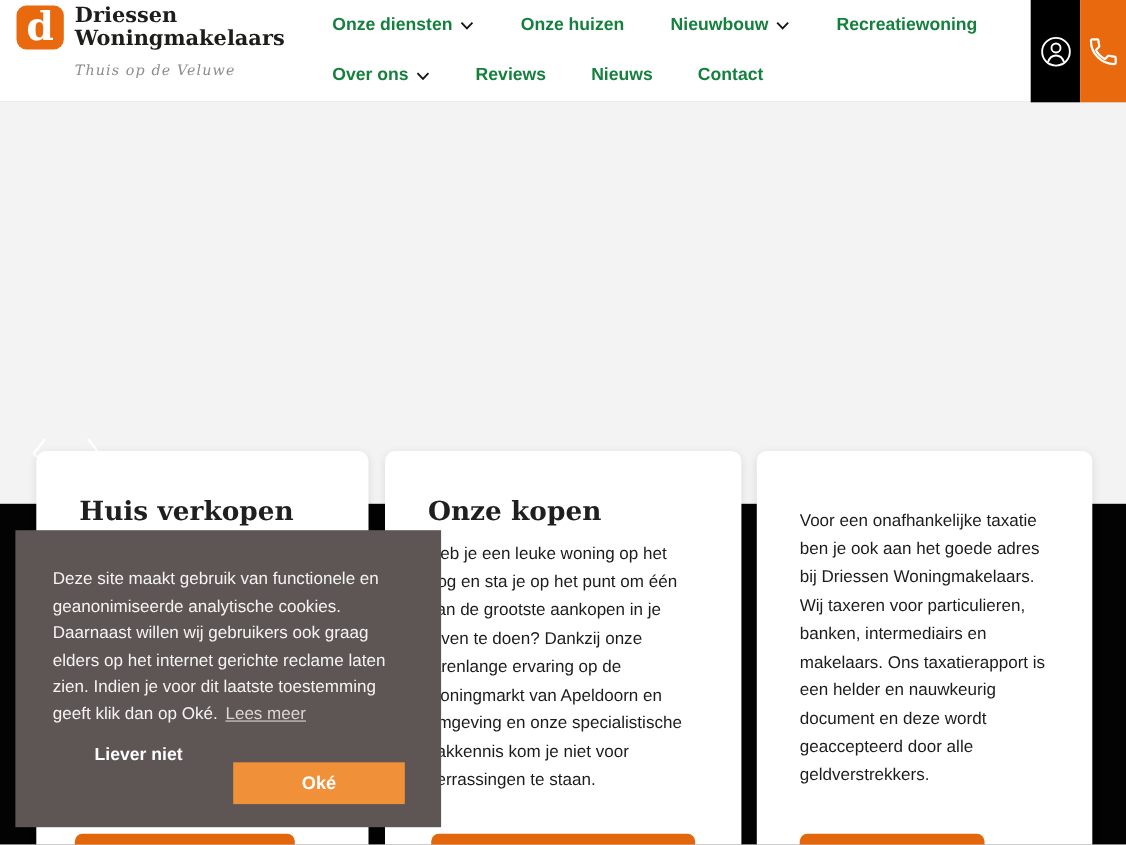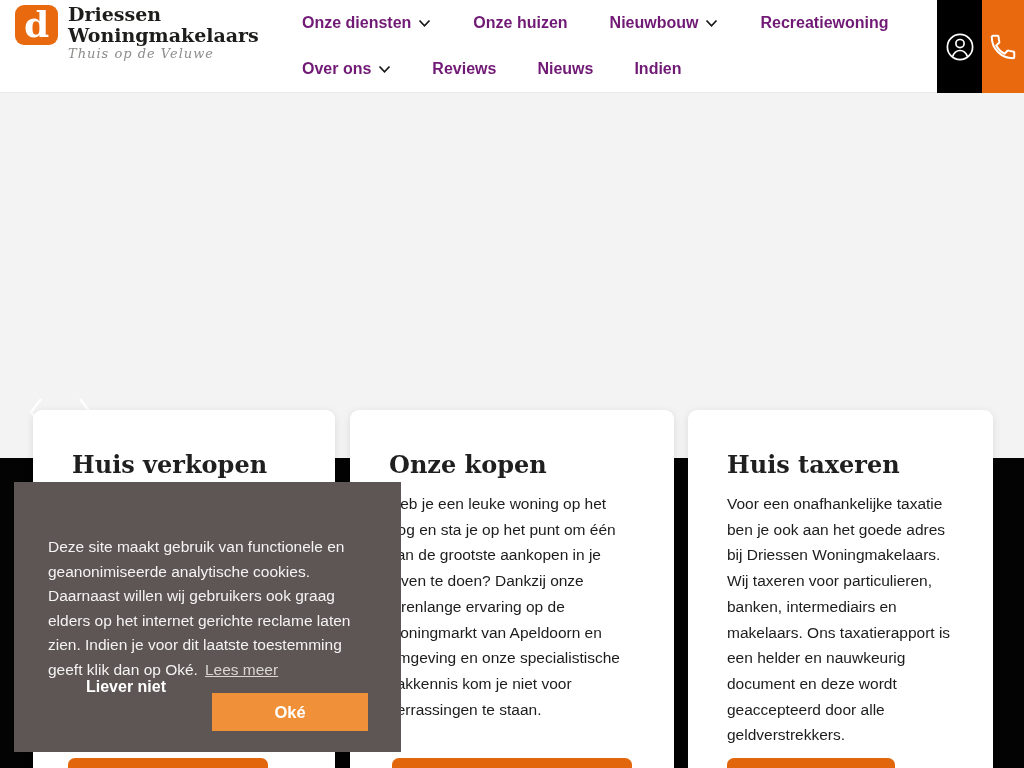--- a/index.html
+++ b/index.html
@@ -11,28 +11,28 @@
   .header { position:absolute; left:0; top:0; width:1024px; height:93px; background:#ffffff;
             border-bottom:1px solid #e9e9e9; z-index:5; }
   .brand { position:absolute; left:15px; top:4px; display:flex; text-decoration:none; cursor:pointer; }
   .logo-box { position:absolute; left:0; top:1px; width:43px; height:40px; background:#e8690e;
               border-radius:9px; color:#fff; font-family:"DejaVu Serif", serif; font-weight:bold;
               font-size:36px; display:flex; align-items:center; justify-content:center; line-height:1; padding-bottom:3px; }
   .brand-text { position:absolute; left:53px; top:0; width:240px; color:#1d1d1b;
                 font-family:"DejaVu Serif", serif; }
   .brand-l1 { display:block; font-size:19px; font-weight:bold; line-height:21px; }
   .brand-l2 { display:block; font-size:19px; font-weight:bold; line-height:21px; }
-  .brand-tagline { display:block; font-size:13px; font-style:italic; color:#8e8c8a;
+  .brand-tagline { display:block; margin-top:11px; font-size:13px; font-style:italic; color:#8e8c8a;
                    font-family:"DejaVu Serif", serif; letter-spacing:1px; }
 
   .nav-row { position:absolute; display:flex; align-items:center; gap:42px; height:26px; }
   .nav-row1 { left:302px; top:10px; }
   .nav-row2 { left:302px; top:56px; gap:41px; }
   .nav-item { display:inline-flex; align-items:center; gap:7px; font-size:16px; font-weight:bold;
-              color:#701a75; cursor:pointer; white-space:nowrap; }
+              color:#15803d; cursor:pointer; white-space:nowrap; }
   .nav-item svg { display:block; }
 
   .header-actions { position:absolute; right:0; top:0; height:93px; display:flex; }
   .sq { width:45px; height:93px; display:flex; align-items:center; justify-content:center; cursor:pointer; }
   .sq-account { background:#000000; }
   .sq-phone { background:#e8690e; width:42px; }
 
   
   .hero { position:absolute; left:0; top:93px; width:1024px; height:366px; background:#f3f3f3; }
   .slider-arrow { position:absolute; top:303px; width:22px; height:34px; background:transparent;
@@ -53,21 +53,21 @@
                 color:#1f1f1f; line-height:30px; }
   .card-body { margin-top:11px; font-size:15.5px; line-height:25.7px; color:#1c1c1c; }
   .card-cta { position:absolute; top:758px; height:46px; background:#e2660b; border:none;
               border-radius:7px; cursor:pointer; z-index:3; }
   .cta1 { left:68px;  width:200px; }
   .cta2 { left:392px; width:240px; }
   .cta3 { left:727px; width:168px; }
 
   
   .cookie { position:absolute; left:14px; top:482px; width:387px; height:270px; background:#5d5654;
-            z-index:10; padding:53px 34px 0 34px; color:#f5f3f2; }
+            z-index:10; padding:33px 34px 0 34px; color:#f5f3f2; }
   .cookie-msg { font-size:15.5px; line-height:24.5px; }
   .cookie-link { color:#d9d6d3; text-decoration:underline; margin-left:7px; cursor:pointer; }
   .cookie-btn-decline { position:absolute; left:34px; top:186px; width:156px; height:38px;
             background:transparent; border:none; color:#ffffff; font-size:16px; font-weight:bold;
             cursor:pointer; font-family:"Liberation Sans", sans-serif; }
   .cookie-btn-accept { position:absolute; left:198px; top:199px; width:156px; height:38px;
             background:#f0913a; border:none; color:#ffffff; font-size:16.5px; font-weight:bold;
             cursor:pointer; font-family:"Liberation Sans", sans-serif;margin-top:12px; }
 </style>
 </head>
@@ -115,21 +115,21 @@
             <path d="M1.5 1.5 L6.5 6.8 L11.5 1.5" stroke="#161615" stroke-width="1.7" fill="none"></path>
           </svg>
       </span>
       <span class="nav-item">
         <span>Reviews</span>
       </span>
       <span class="nav-item">
         <span>Nieuws</span>
       </span>
       <span class="nav-item">
-        <span>Indien</span>
+        <span>Contact</span>
       </span>
     </nav>
 
     <div class="header-actions">
       <div class="sq sq-account">
         <svg width="32" height="32" viewBox="0 0 32 32" fill="none">
           <circle cx="16" cy="16" r="12.6" stroke="#ffffff" stroke-width="1.7"></circle>
           <circle cx="16" cy="12.6" r="4.1" stroke="#ffffff" stroke-width="1.7"></circle>
           <path d="M8.7 25.6 C10 21.5 12.6 19.5 16 19.5 C19.4 19.5 22 21.5 23.3 25.6" stroke="#ffffff" stroke-width="1.7"></path>
         </svg>
@@ -159,21 +159,20 @@
 
   <section class="card card1">
     <h2 class="card-title">Huis verkopen</h2>
     <p class="card-body"></p>
   </section>
   <section class="card card2">
     <h2 class="card-title">Onze kopen</h2>
     <p class="card-body">Heb je een leuke woning op het oog en sta je op het punt om één van de grootste aankopen in je leven te doen? Dankzij onze jarenlange ervaring op de woningmarkt van Apeldoorn en omgeving en onze specialistische vakkennis kom je niet voor verrassingen te staan.</p>
   </section>
   <section class="card card3">
-    <h2 class="card-title">Huis taxeren</h2>
     <p class="card-body">Voor een onafhankelijke taxatie ben je ook aan het goede adres bij Driessen Woningmakelaars. Wij taxeren voor particulieren, banken, intermediairs en makelaars. Ons taxatierapport is een helder en nauwkeurig document en deze wordt geaccepteerd door alle geldverstrekkers.</p>
   </section>
 
   <button class="card-cta cta1"></button>
   <button class="card-cta cta2"></button>
   <button class="card-cta cta3"></button>
 
   <div class="cookie">
     <p class="cookie-msg"><span>Deze site maakt gebruik van functionele en geanonimiseerde analytische cookies. Daarnaast willen wij gebruikers ook graag elders op het internet gerichte reclame laten zien. Indien je voor dit laatste toestemming geeft klik dan op Oké.</span><a class="cookie-link">Lees meer</a></p>
     <button class="cookie-btn-decline">Liever niet</button>

